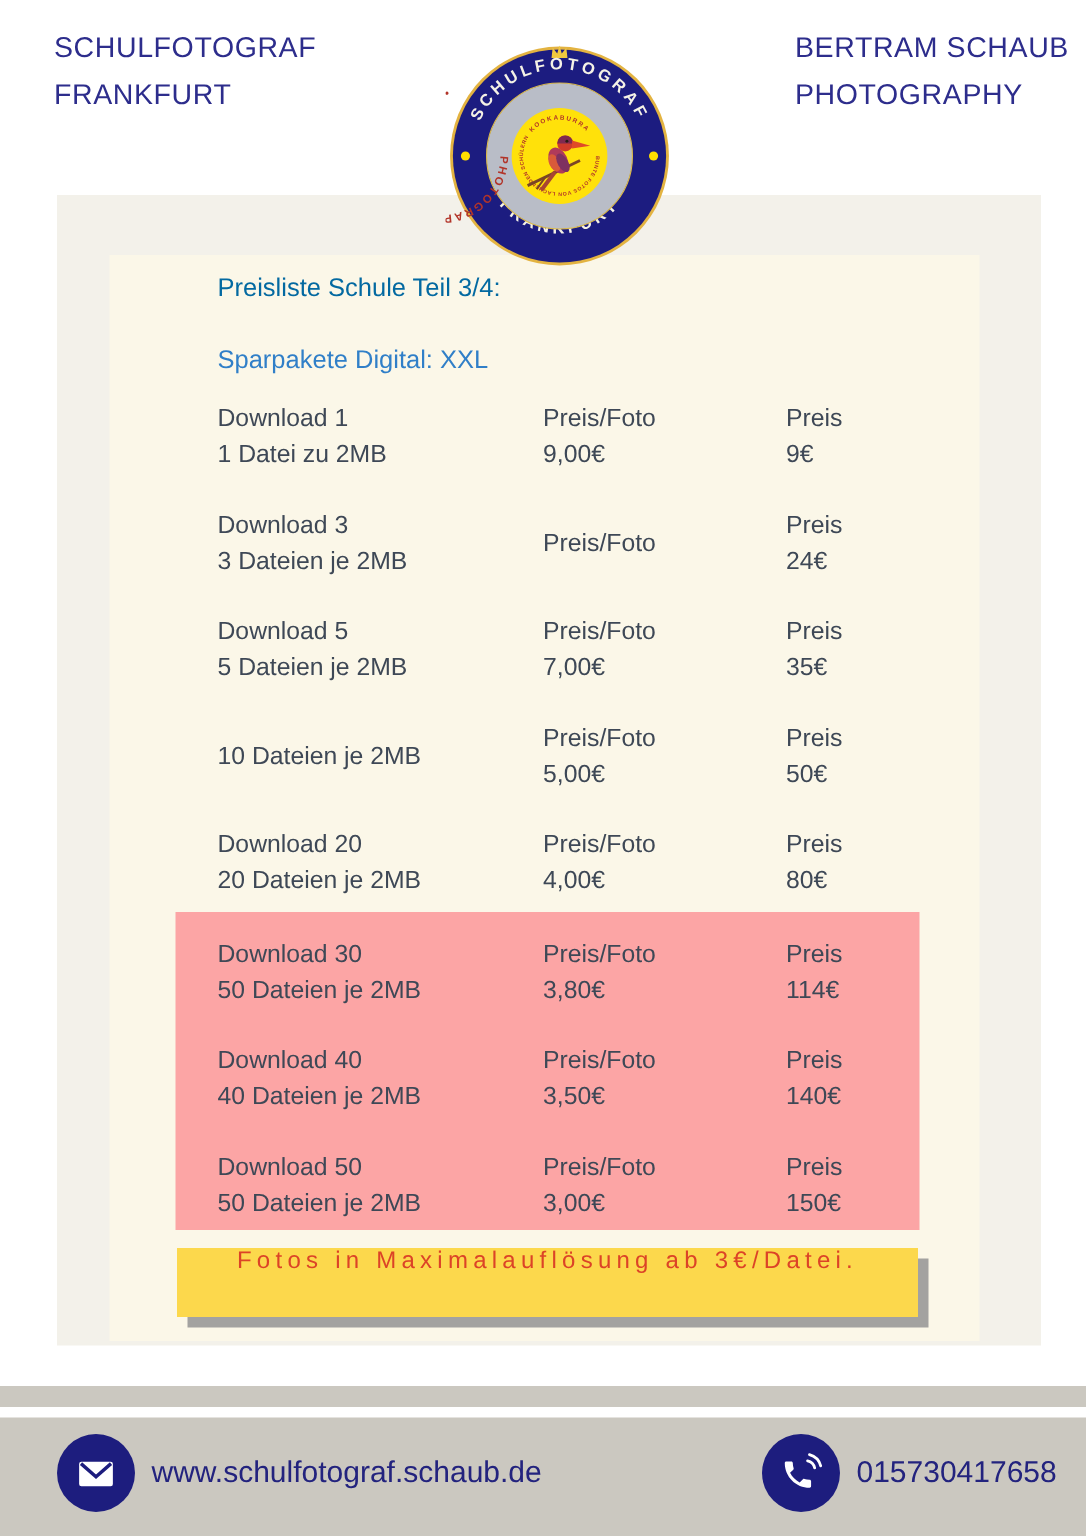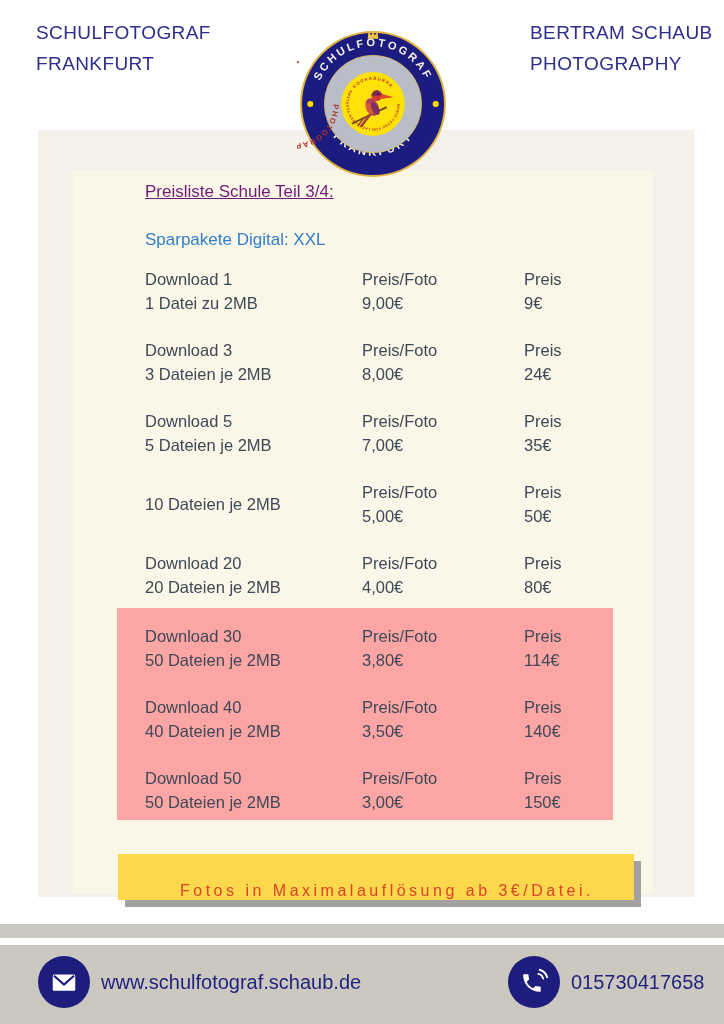--- a/index.html
+++ b/index.html
@@ -13,30 +13,30 @@
   .corner-right{left:530px;}
   
   .logo{position:absolute;left:297px;top:28px;width:152px;height:152px;z-index:5;}
   .ring-text{fill:#f5f2e6;font-size:14.5px;letter-spacing:3.5px;font-weight:bold;}
   .mid-text{fill:#b23429;font-size:10px;letter-spacing:1.8px;font-weight:bold;}
   .kook-text{fill:#b23429;font-size:5.5px;letter-spacing:1.5px;font-weight:bold;}
   .tiny-text{fill:#b23429;font-size:4.6px;letter-spacing:.5px;font-weight:bold;}
   
   .outer-panel{position:absolute;left:38px;top:130px;width:656px;height:767px;background:#f3f1ea;}
   .inner-panel{position:absolute;left:35px;top:40px;width:580px;height:724px;background:#fbf7e8;}
-  .pl-title{position:absolute;left:72px;top:12px;font-size:17px;color:#701a75;text-decoration:underline;}
+  .pl-title{position:absolute;left:72px;top:12px;font-size:17px;color:#0369a1;}
   .pl-subtitle{position:absolute;left:72px;top:60px;font-size:17px;color:#307fc8;}
   .rows-plain{position:absolute;left:72px;top:97px;width:470px;}
   .hl-block{position:absolute;left:44px;top:438px;width:468px;height:196px;background:#fca5a5;padding:16px 0 0 28px;}
   .p-row{display:flex;margin-bottom:23px;color:#3e4856;font-size:16.5px;line-height:24px;align-items:center;}
   .p-row .c1{width:217px;}
   .p-row .c2{width:162px;}
   .p-row .c3{flex:1;}
-  .banner{position:absolute;left:45px;top:684px;width:494px;height:46px;background:#fcd84c;
-          box-shadow:7px 7px 0 #a3a2a0;display:flex;align-items:flex-end;justify-content:center;padding-left:22px;}
+  .banner{position:absolute;left:45px;top:662px;width:494px;height:46px;background:#fcd84c;
+          box-shadow:7px 7px 0 #a3a2a0;display:flex;align-items:flex-start;justify-content:center;}
   .banner-text{color:#dc4327;font-size:16px;letter-spacing:3.5px;font-weight:500;}
   
   .gray-band{position:absolute;left:0;top:924px;width:724px;height:14px;background:#cbc8c0;}
   .footer{position:absolute;left:0;top:945px;width:724px;height:79px;background:#cbc8c0;}
   .contact{position:absolute;top:11px;display:flex;align-items:center;gap:11px;}
   .contact.web{left:38px;}
   .contact.phone{left:508px;}
   .icon-circle{width:52px;height:52px;border-radius:50%;background:#1d1d7e;display:flex;align-items:center;justify-content:center;flex:0 0 auto;}
   .contact-text{color:#23237e;font-size:20px;}
 </style>
@@ -118,21 +118,20 @@
       <div>9€</div>
     </div>
   </div>
         <div class="p-row">
     <div class="c1">
       <div>Download 3</div>
       <div>3 Dateien je 2MB</div>
     </div>
     <div class="c2">
       <div>Preis/Foto</div>
-      <div>8,00€</div>
     </div>
     <div class="c3">
       <div>Preis</div>
       <div>24€</div>
     </div>
   </div>
         <div class="p-row">
     <div class="c1">
       <div>Download 5</div>
       <div>5 Dateien je 2MB</div>

